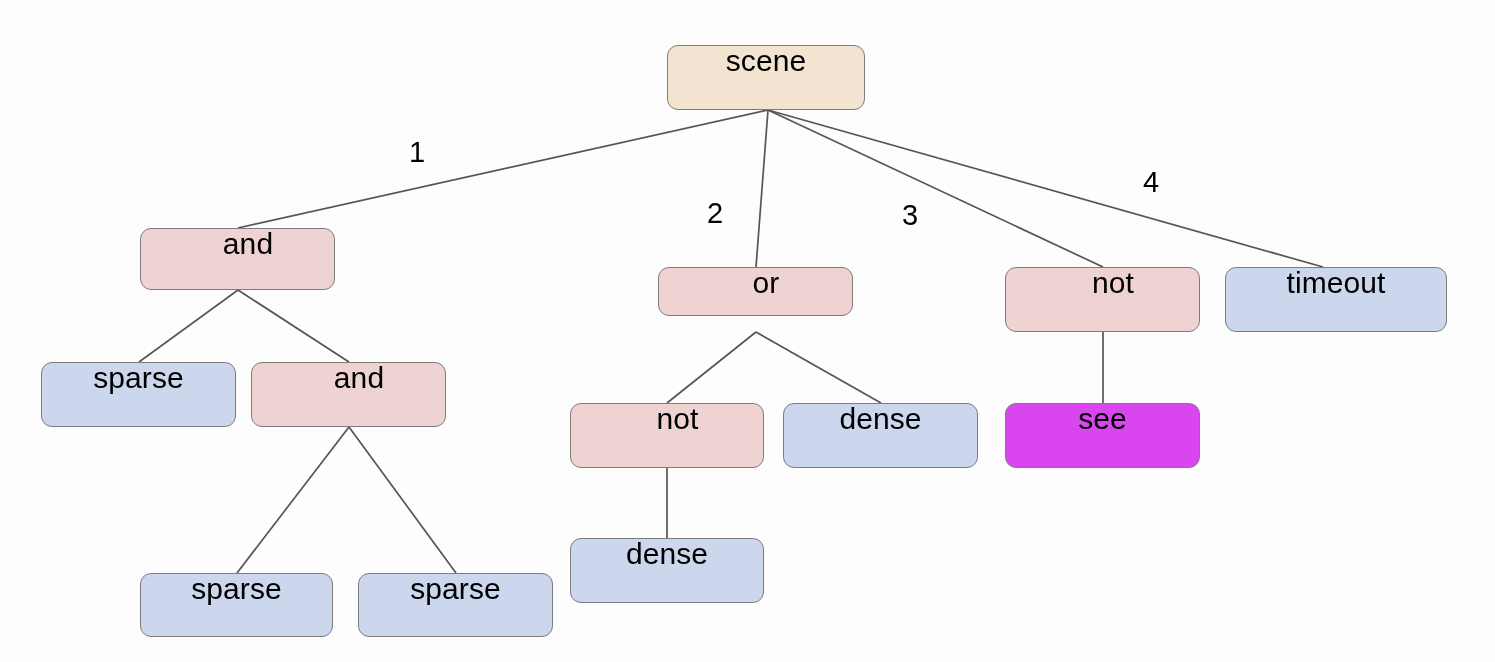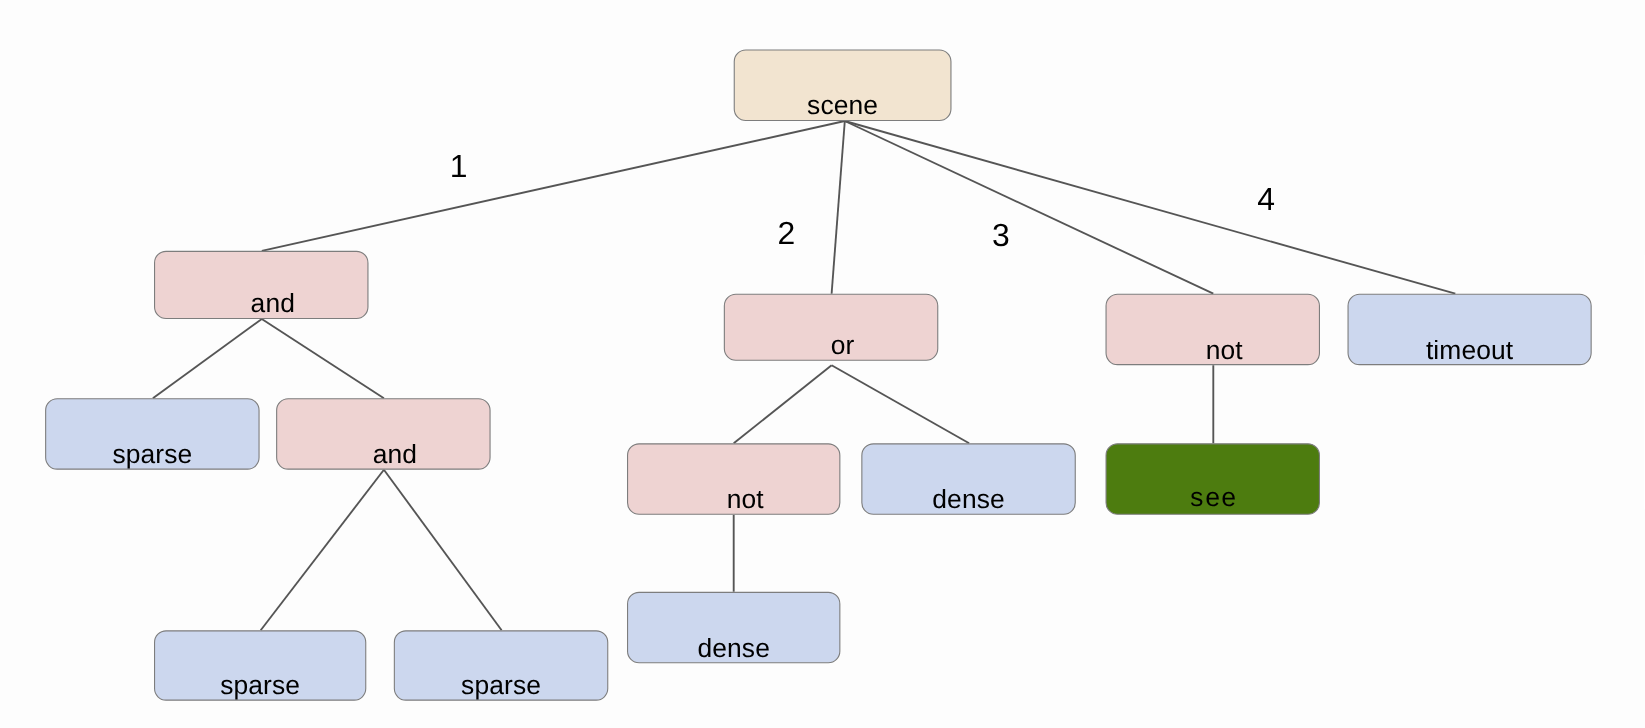--- a/index.html
+++ b/index.html
@@ -20,26 +20,26 @@
     left: 0;
     top: 0;
     width: 1495px;
     height: 662px;
     pointer-events: none;
   }
   .node {
     position: absolute;
     box-sizing: border-box;
     display: flex;
-    align-items: flex-end;
+    align-items: flex-start;
     justify-content: center;
     border: 1.6px solid #7d7d7d;
     border-radius: 11px;
     color: #000000;
-    font-size: 24px;
+    font-size: 30px;
     line-height: 1;
     letter-spacing: 0.1px;
     white-space: nowrap;
     z-index: 2;
   }
   .node-beige { background: #f2e4d0; }
   .node-pink  { background: #eed3d2; padding-left: 21px; }
   .node-blue  { background: #ccd7ee; }
   .node-label { pointer-events: none; }
   .edge-label {
@@ -70,42 +70,42 @@
       <line x1="667" y1="468" x2="667" y2="538" stroke="#555555" stroke-width="1.7"></line>
       <line x1="1103" y1="332" x2="1103" y2="403" stroke="#555555" stroke-width="1.7"></line>
     </svg>
   <div id="node-layer">
       <div class="node node-beige" style="left: 667px; top: 45px; width: 198px; height: 65px; background: rgb(242, 228, 208);">
         <span class="node-label">scene</span>
       </div>
       <div class="node node-pink" style="left: 140px; top: 228px; width: 195px; height: 62px; background: rgb(238, 211, 210);">
         <span class="node-label">and</span>
       </div>
-      <div class="node node-pink" style="left: 658px; top: 267px; width: 195px; height: 61px; background: rgb(238, 211, 210);">
+      <div class="node node-pink" style="left: 658px; top: 267px; width: 195px; height: 49px; background: rgb(238, 211, 210);">
         <span class="node-label">or</span>
       </div>
       <div class="node node-pink" style="left: 1005px; top: 267px; width: 195px; height: 65px; background: rgb(238, 211, 210);">
         <span class="node-label">not</span>
       </div>
       <div class="node node-blue" style="left: 1225px; top: 267px; width: 222px; height: 65px; background: rgb(204, 215, 238);">
         <span class="node-label">timeout</span>
       </div>
       <div class="node node-blue" style="left: 41px; top: 362px; width: 195px; height: 65px; background: rgb(204, 215, 238);">
         <span class="node-label">sparse</span>
       </div>
       <div class="node node-pink" style="left: 251px; top: 362px; width: 195px; height: 65px; background: rgb(238, 211, 210);">
         <span class="node-label">and</span>
       </div>
       <div class="node node-pink" style="left: 570px; top: 403px; width: 194px; height: 65px; background: rgb(238, 211, 210);">
         <span class="node-label">not</span>
       </div>
       <div class="node node-blue" style="left: 783px; top: 403px; width: 195px; height: 65px; background: rgb(204, 215, 238);">
         <span class="node-label">dense</span>
       </div>
-      <div class="node node-blue" style="left: 1005px; top: 403px; width: 195px; height: 65px; background: #4d7c0f; font-family: Liberation Mono, monospace;">
+      <div class="node node-blue" style="left: 1005px; top: 403px; width: 195px; height: 65px; background: #d946ef;">
         <span class="node-label">see</span>
       </div>
       <div class="node node-blue" style="left: 570px; top: 538px; width: 194px; height: 65px; background: rgb(204, 215, 238);">
         <span class="node-label">dense</span>
       </div>
       <div class="node node-blue" style="left: 140px; top: 573px; width: 193px; height: 64px; background: rgb(204, 215, 238);">
         <span class="node-label">sparse</span>
       </div>
       <div class="node node-blue" style="left: 358px; top: 573px; width: 195px; height: 64px; background: rgb(204, 215, 238);">
         <span class="node-label">sparse</span>

